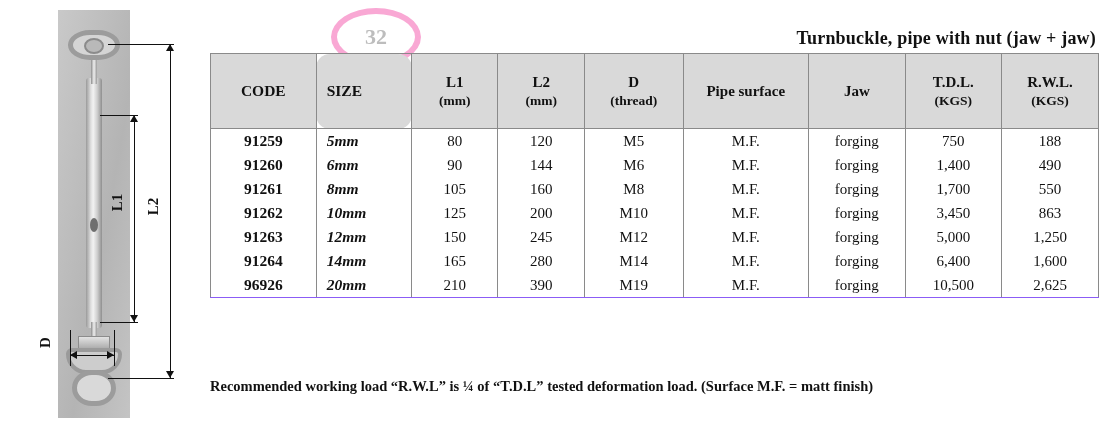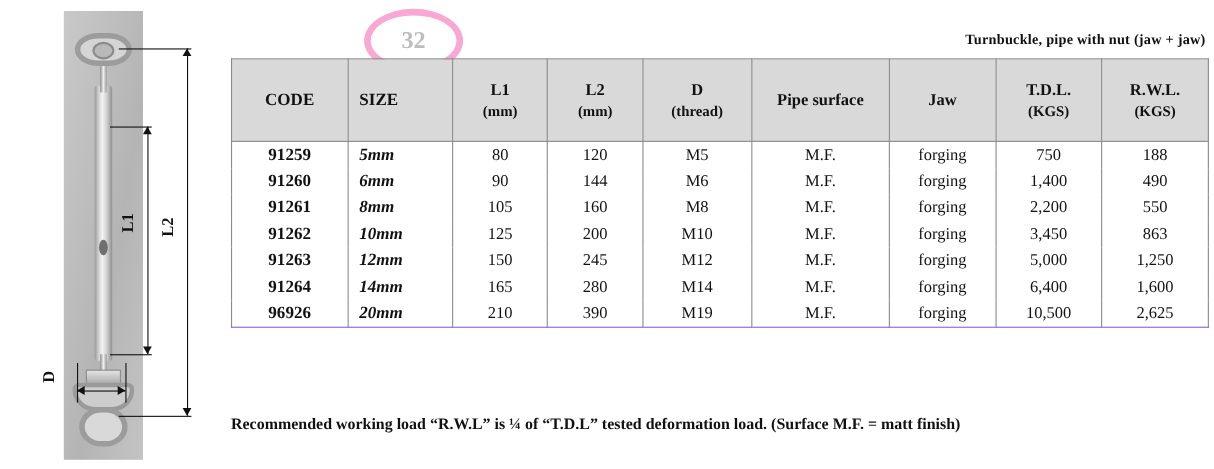--- a/index.html
+++ b/index.html
@@ -170,21 +170,21 @@
     position: absolute;
     left: 205px;
     top: 0;
     width: 899px;
     height: 426px;
   }
   .heading {
     position: absolute;
     right: 8px;
     top: 28px;
-    font-size: 13px;
+    font-size: 18px;
     font-weight: bold;
     font-family: "Liberation Serif", serif;
     color: #111;
     letter-spacing: .2px;
   }
   .ghost-circle {
     position: absolute;
     left: 126px;
     top: 8px;
     width: 78px;
@@ -211,21 +211,21 @@
     border: 1px solid #8a8a8a;
     font-size: 15px;
     font-weight: bold;
     padding: 18px 2px;
     line-height: 1.35;
     color: #111;
   }
   table.spec th.code-h, table.spec th.size-h {
     font-size: 15.5px;
   }
-  table.spec th.size-h { text-align: left; padding-left: 10px; }
+  table.spec th.size-h { text-align: left; padding-left: 10px; border-radius: 14px; }
   table.spec td {
     border-left: 1px solid #8a8a8a;
     border-right: 1px solid #8a8a8a;
     font-size: 15px;
     text-align: center;
     padding: 3px 2px;
     color: #111;
   }
   table.spec tr.row td.code {
     font-weight: bold;
@@ -354,21 +354,21 @@
         <td>490</td>
       </tr>
       <tr class="row">
         <td class="code">91261</td>
         <td class="size">8mm</td>
         <td>105</td>
         <td>160</td>
         <td>M8</td>
         <td>M.F.</td>
         <td>forging</td>
-        <td>2,200</td>
+        <td>1,700</td>
         <td>550</td>
       </tr>
       <tr class="row">
         <td class="code">91262</td>
         <td class="size">10mm</td>
         <td>125</td>
         <td>200</td>
         <td>M10</td>
         <td>M.F.</td>
         <td>forging</td>

